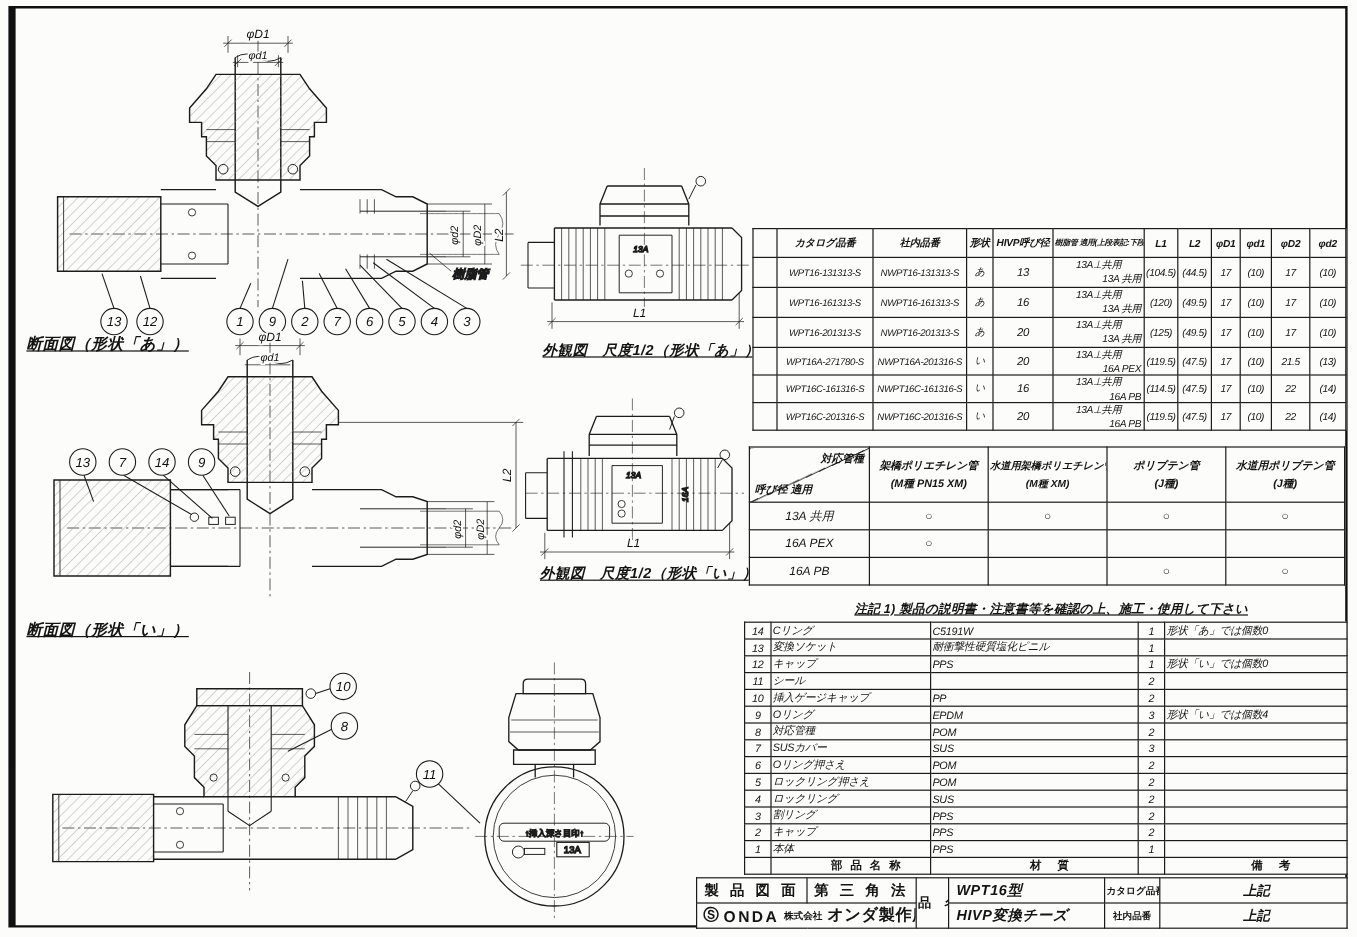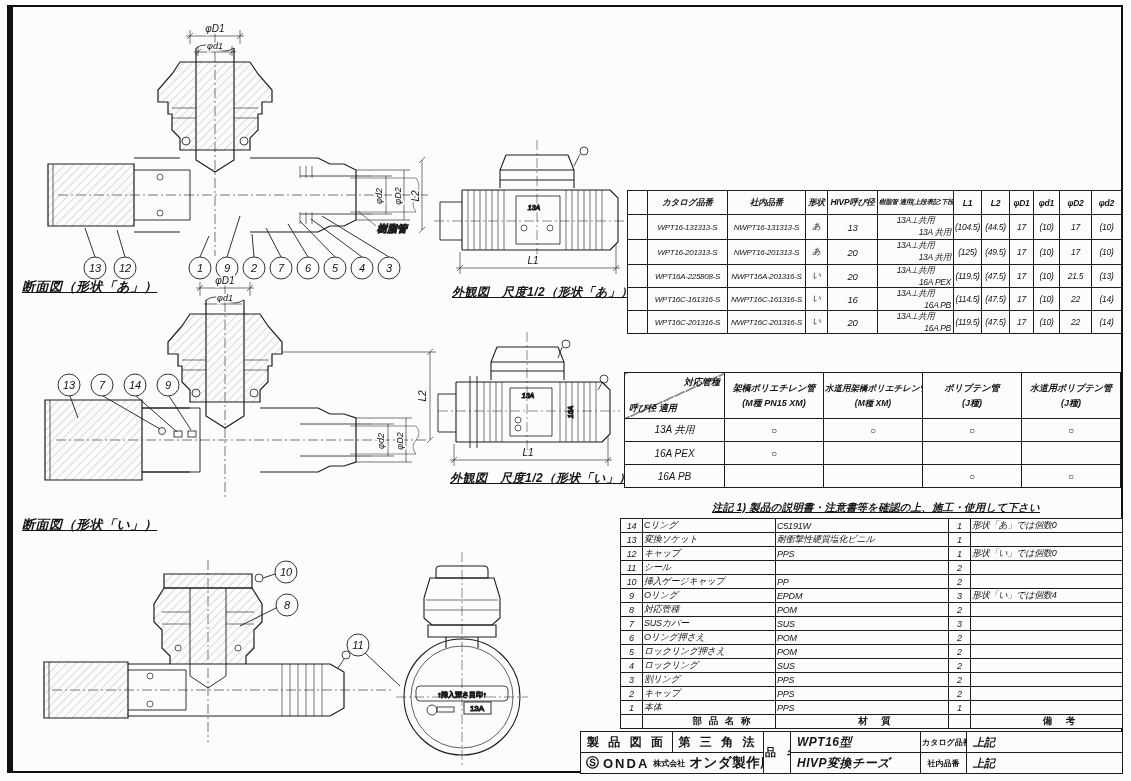--- a/index.html
+++ b/index.html
@@ -30,21 +30,21 @@
   .parts{width:502px;}
   .parts td{font:italic 9px "Liberation Sans",sans-serif;height:14px;letter-spacing:-.2px;}
   .parts td.c{text-align:center;}
   .parts tr.ft td{font:bold 9.5px "Liberation Sans",sans-serif;text-align:center;letter-spacing:2px;font-style:normal;padding-left:28px;}
   
   .tb{width:542px;}
   .tb td{height:21px;text-align:center;}
   .tb .big{font:bold 12px "Liberation Sans",sans-serif;letter-spacing:3px;margin-left:32px;}
   .tb .pn1{font:bold italic 12px "Liberation Sans",sans-serif;text-align:left;padding-left:6px;letter-spacing:.5px;}
   .tb .lbl{font:bold 8px "Liberation Sans",sans-serif;letter-spacing:0;}
-  .tb .v{font:bold italic 11px "Liberation Sans",sans-serif;text-align:left;padding-left:6px;}
+  .tb .v{font:bold italic 11px "Liberation Sans",sans-serif;text-align:center;padding-left:6px;}
   .tb .pname{font:bold 11px "Liberation Sans",sans-serif;}
   .logo{display:flex;align-items:center;justify-content:flex-start;gap:4px;padding-left:4px;}
   .logo .mark{font:bold 13px "DejaVu Sans",sans-serif;}
   .logo .onda{font:bold 13px "Liberation Sans",sans-serif;letter-spacing:2px;}
   .logo .kk{font:bold 8px "Liberation Sans",sans-serif;}
   .logo .co{font:bold 13.5px "Liberation Sans",sans-serif;letter-spacing:.5px;}
   
   svg text{font:italic 10px "Liberation Sans","DejaVu Sans",sans-serif;fill:#111;}
   svg text.halo{paint-order:stroke;stroke:#fcfcfa;stroke-width:3px;}
   svg .bl-t{font-size:11px;text-anchor:middle;}
@@ -389,35 +389,49 @@
           <td class="apply"><span>13A⊥共用</span><span class="b">13A 共用</span></td>
           <td>(104.5)</td>
           <td>(44.5)</td>
           <td>17</td>
           <td>(10)</td>
           <td>17</td>
           <td>(10)</td>
         </tr>
     <tr>
           <td></td>
+          <td class="pn">WPT16-161313-S</td>
+          <td class="pn">NWPT16-161313-S</td>
+          <td>あ</td>
+          <td class="num">16</td>
+          <td class="apply"><span>13A⊥共用</span><span class="b">13A 共用</span></td>
+          <td>(120)</td>
+          <td>(49.5)</td>
+          <td>17</td>
+          <td>(10)</td>
+          <td>17</td>
+          <td>(10)</td>
+        </tr>
+    <tr>
+          <td></td>
           <td class="pn">WPT16-201313-S</td>
           <td class="pn">NWPT16-201313-S</td>
           <td>あ</td>
           <td class="num">20</td>
           <td class="apply"><span>13A⊥共用</span><span class="b">13A 共用</span></td>
           <td>(125)</td>
           <td>(49.5)</td>
           <td>17</td>
           <td>(10)</td>
           <td>17</td>
           <td>(10)</td>
         </tr>
     <tr>
           <td></td>
-          <td class="pn">WPT16A-225808-S</td>
+          <td class="pn">WPT16A-271780-S</td>
           <td class="pn">NWPT16A-201316-S</td>
           <td>い</td>
           <td class="num">20</td>
           <td class="apply"><span>13A⊥共用</span><span class="b">16A PEX</span></td>
           <td>(119.5)</td>
           <td>(47.5)</td>
           <td>17</td>
           <td>(10)</td>
           <td>21.5</td>
           <td>(13)</td>

